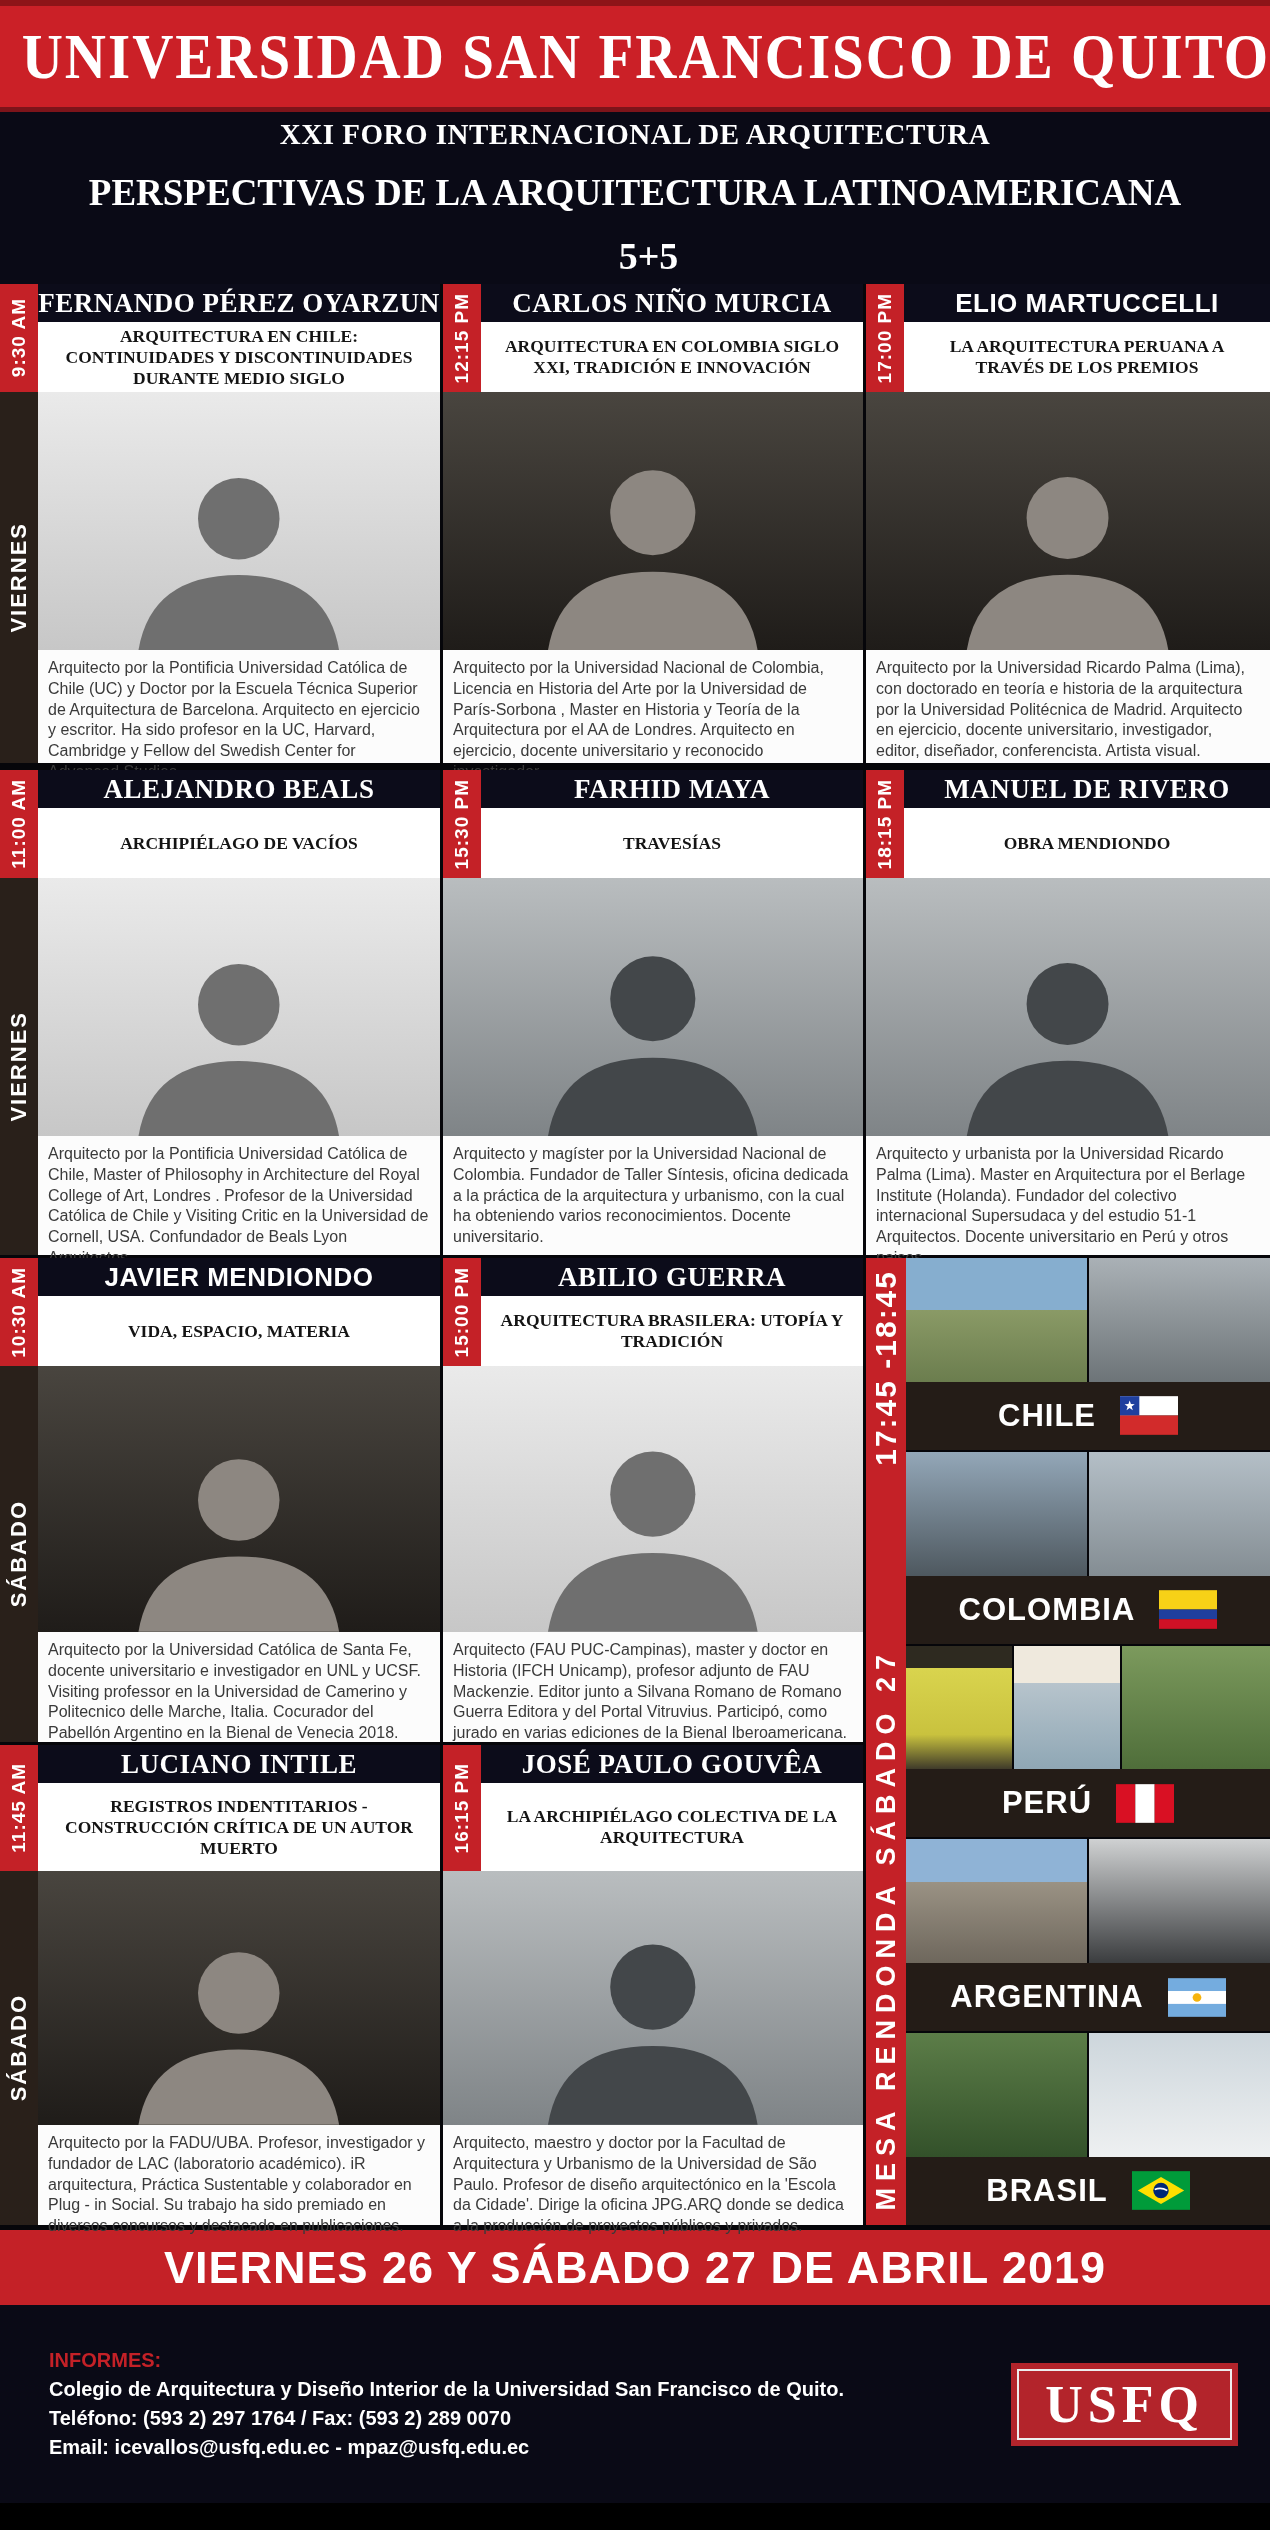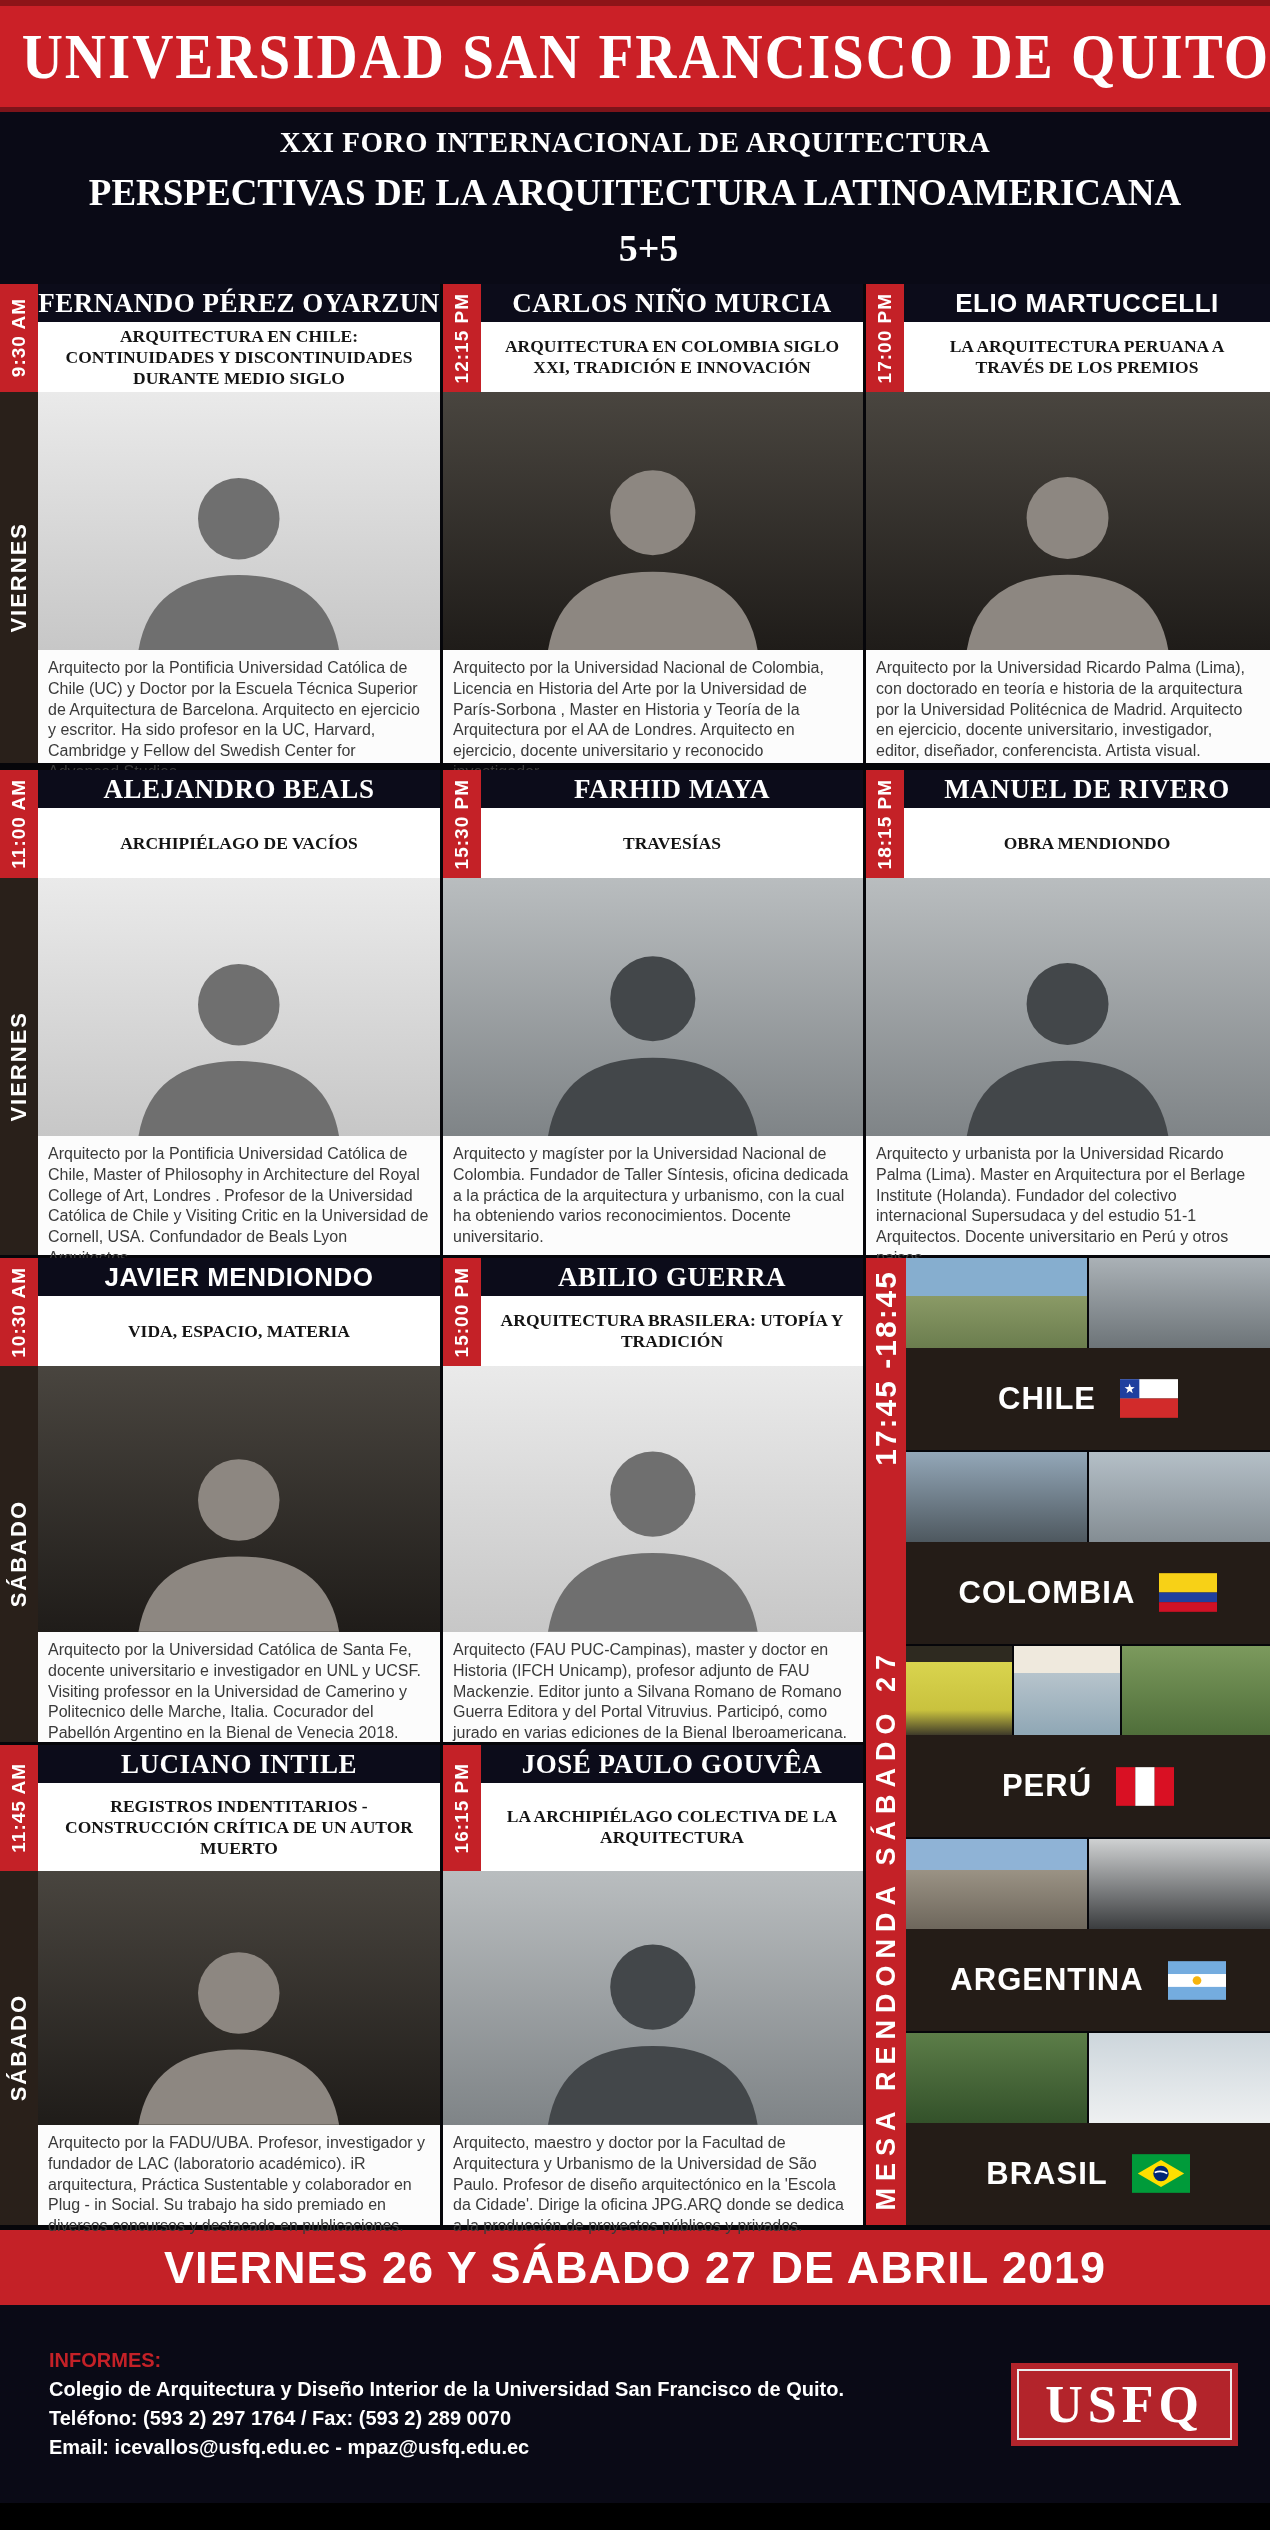--- a/index.html
+++ b/index.html
@@ -13,21 +13,21 @@
   .poster{ width:1270px; height:2530px; background:#06060a; overflow:hidden; }
 
   
   .hdr{ height:112px; background:#cb2027; border-top:6px solid #8e1418; border-bottom:5px solid #7d141a;
         display:flex; align-items:center; justify-content:flex-end; }
   .hdr h1{ font-family:"Liberation Serif", serif; font-weight:bold; color:#fff; font-size:57px;
            letter-spacing:2px; transform:scaleY(1.12); white-space:nowrap; }
 
   .banner{ height:172px; background:var(--navy); color:#fff; text-align:center;
            font-family:"Liberation Serif", serif; display:flex; flex-direction:column;
-           justify-content:center; gap:12px; }
+           justify-content:center; gap:20px; }
   .b1{ font-size:29px; font-weight:bold; letter-spacing:.5px; }
   .b2{ font-size:37px; font-weight:bold; }
   .b3{ font-size:38px; font-weight:bold;margin-left:27px; }
 
   
   .row{ display:flex; gap:3px; }
   .row1{ height:479px; margin-bottom:7px; --talkH:70px; }
   .row2{ height:485px; margin-bottom:3px; --talkH:70px; }
   .row3{ height:484px; margin-bottom:3px; --talkH:70px; }
   .row4{ height:480px; --talkH:88px; }
@@ -77,21 +77,21 @@
   
   .cpanel{ width:404px; display:flex; }
   .cstrip{ width:40px; flex-shrink:0; background:var(--red); color:#fff; display:flex;
            flex-direction:column; justify-content:space-between; align-items:center; padding:12px 0 14px; }
   .trange{ font-size:30px; letter-spacing:2px; }
   .rlabel{ font-size:27px; letter-spacing:7px; }
   .clist{ flex:1; display:flex; flex-direction:column; gap:2px; }
   .csec{ flex:1; display:flex; flex-direction:column; }
   .cphotos{ flex:1; display:flex; gap:2px; }
   .cph{ flex:1; }
-  .clabel{ height:102px; flex-shrink:0; background:var(--labelbrown); color:#fff; font-weight:bold;
+  .clabel{ height:68px; flex-shrink:0; background:var(--labelbrown); color:#fff; font-weight:bold;
            font-size:31px; letter-spacing:1px; display:flex; align-items:center; justify-content:center; gap:24px; }
   .flag{ width:58px; height:39px; display:block; flex-shrink:0; }
 
   .cph-chile-a{ background:linear-gradient(180deg,#86aecf 0%,#86aecf 42%,#8a9a66 42%,#6b7d4e 100%); }
   .cph-chile-b{ background:linear-gradient(180deg,#aab1b6,#6d7478); }
   .cph-col-a{ background:linear-gradient(180deg,#93a7b8,#4e585f); }
   .cph-col-b{ background:linear-gradient(180deg,#b4bfc7,#848d93); }
   .cph-peru-a{ background:linear-gradient(180deg,#2e2a20 0%,#2e2a20 18%,#d9d44e 18%,#c9c23e 72%,#3f3b2a 100%); }
   .cph-peru-b{ background:linear-gradient(180deg,#efe9dd 0%,#efe9dd 30%,#b7c4cc 30%,#8fa7b5 100%); }
   .cph-peru-c{ background:linear-gradient(180deg,#7c9a5d,#4f6e3a); flex:1.4; }

